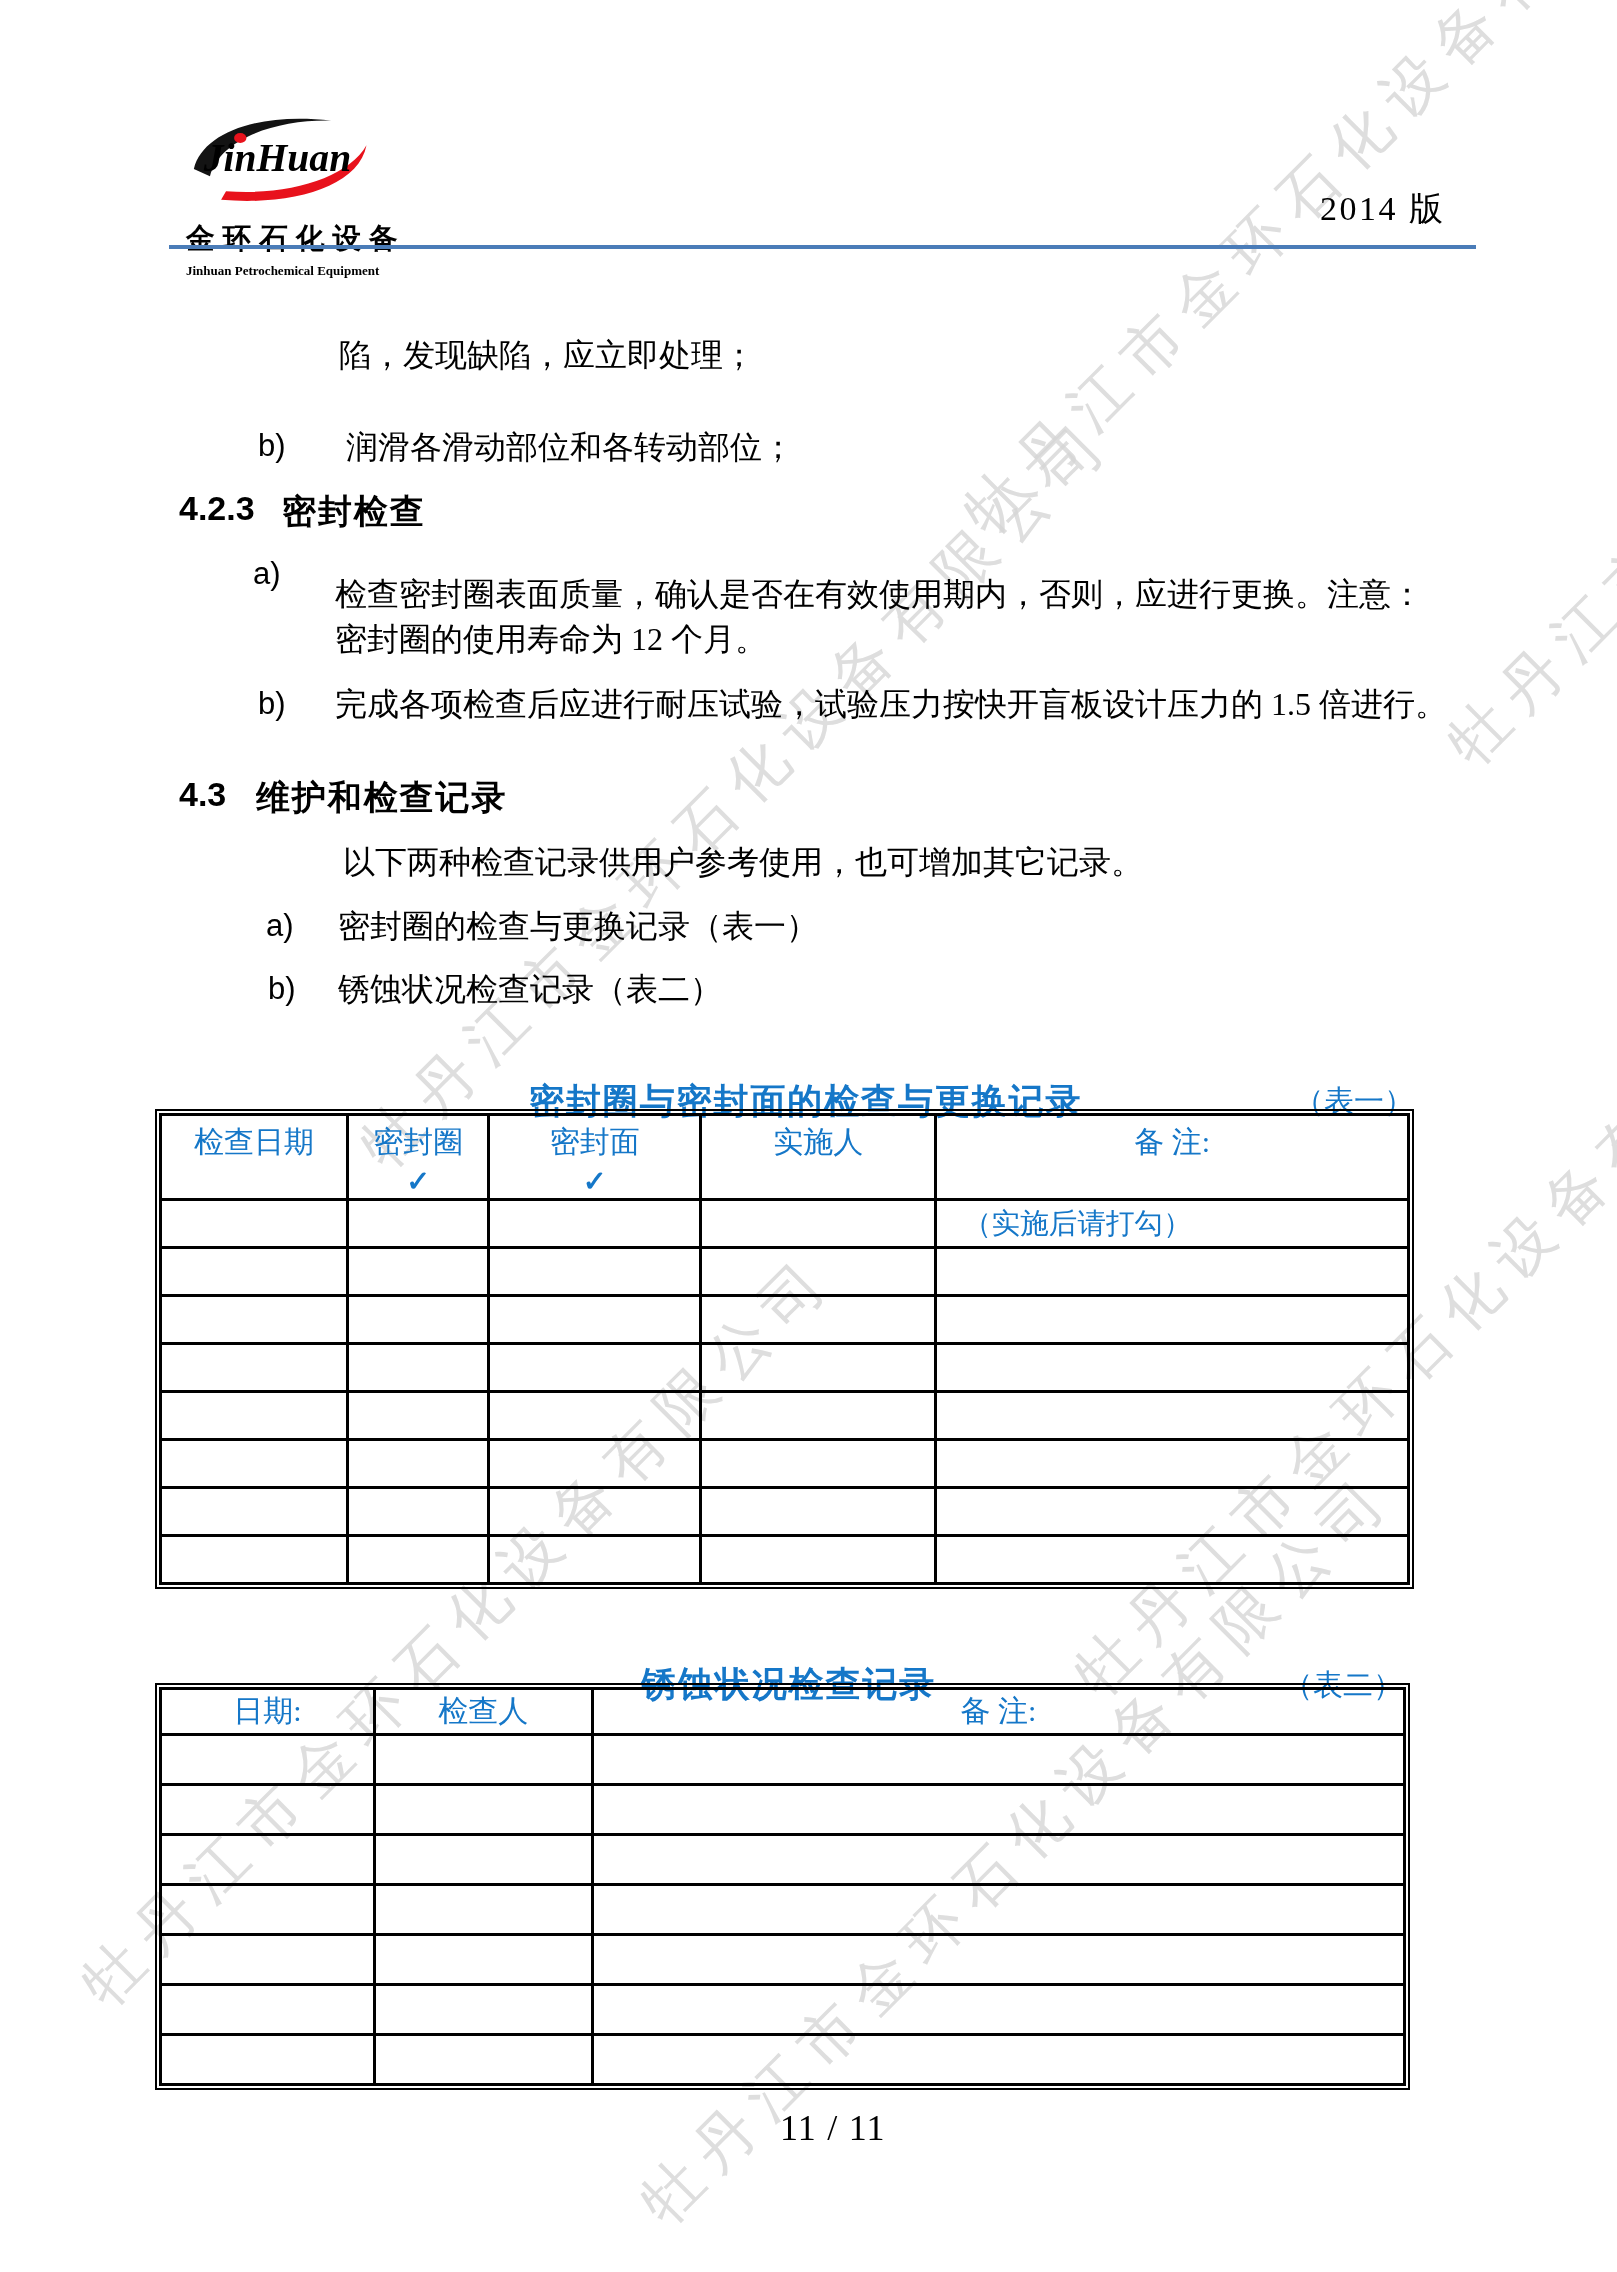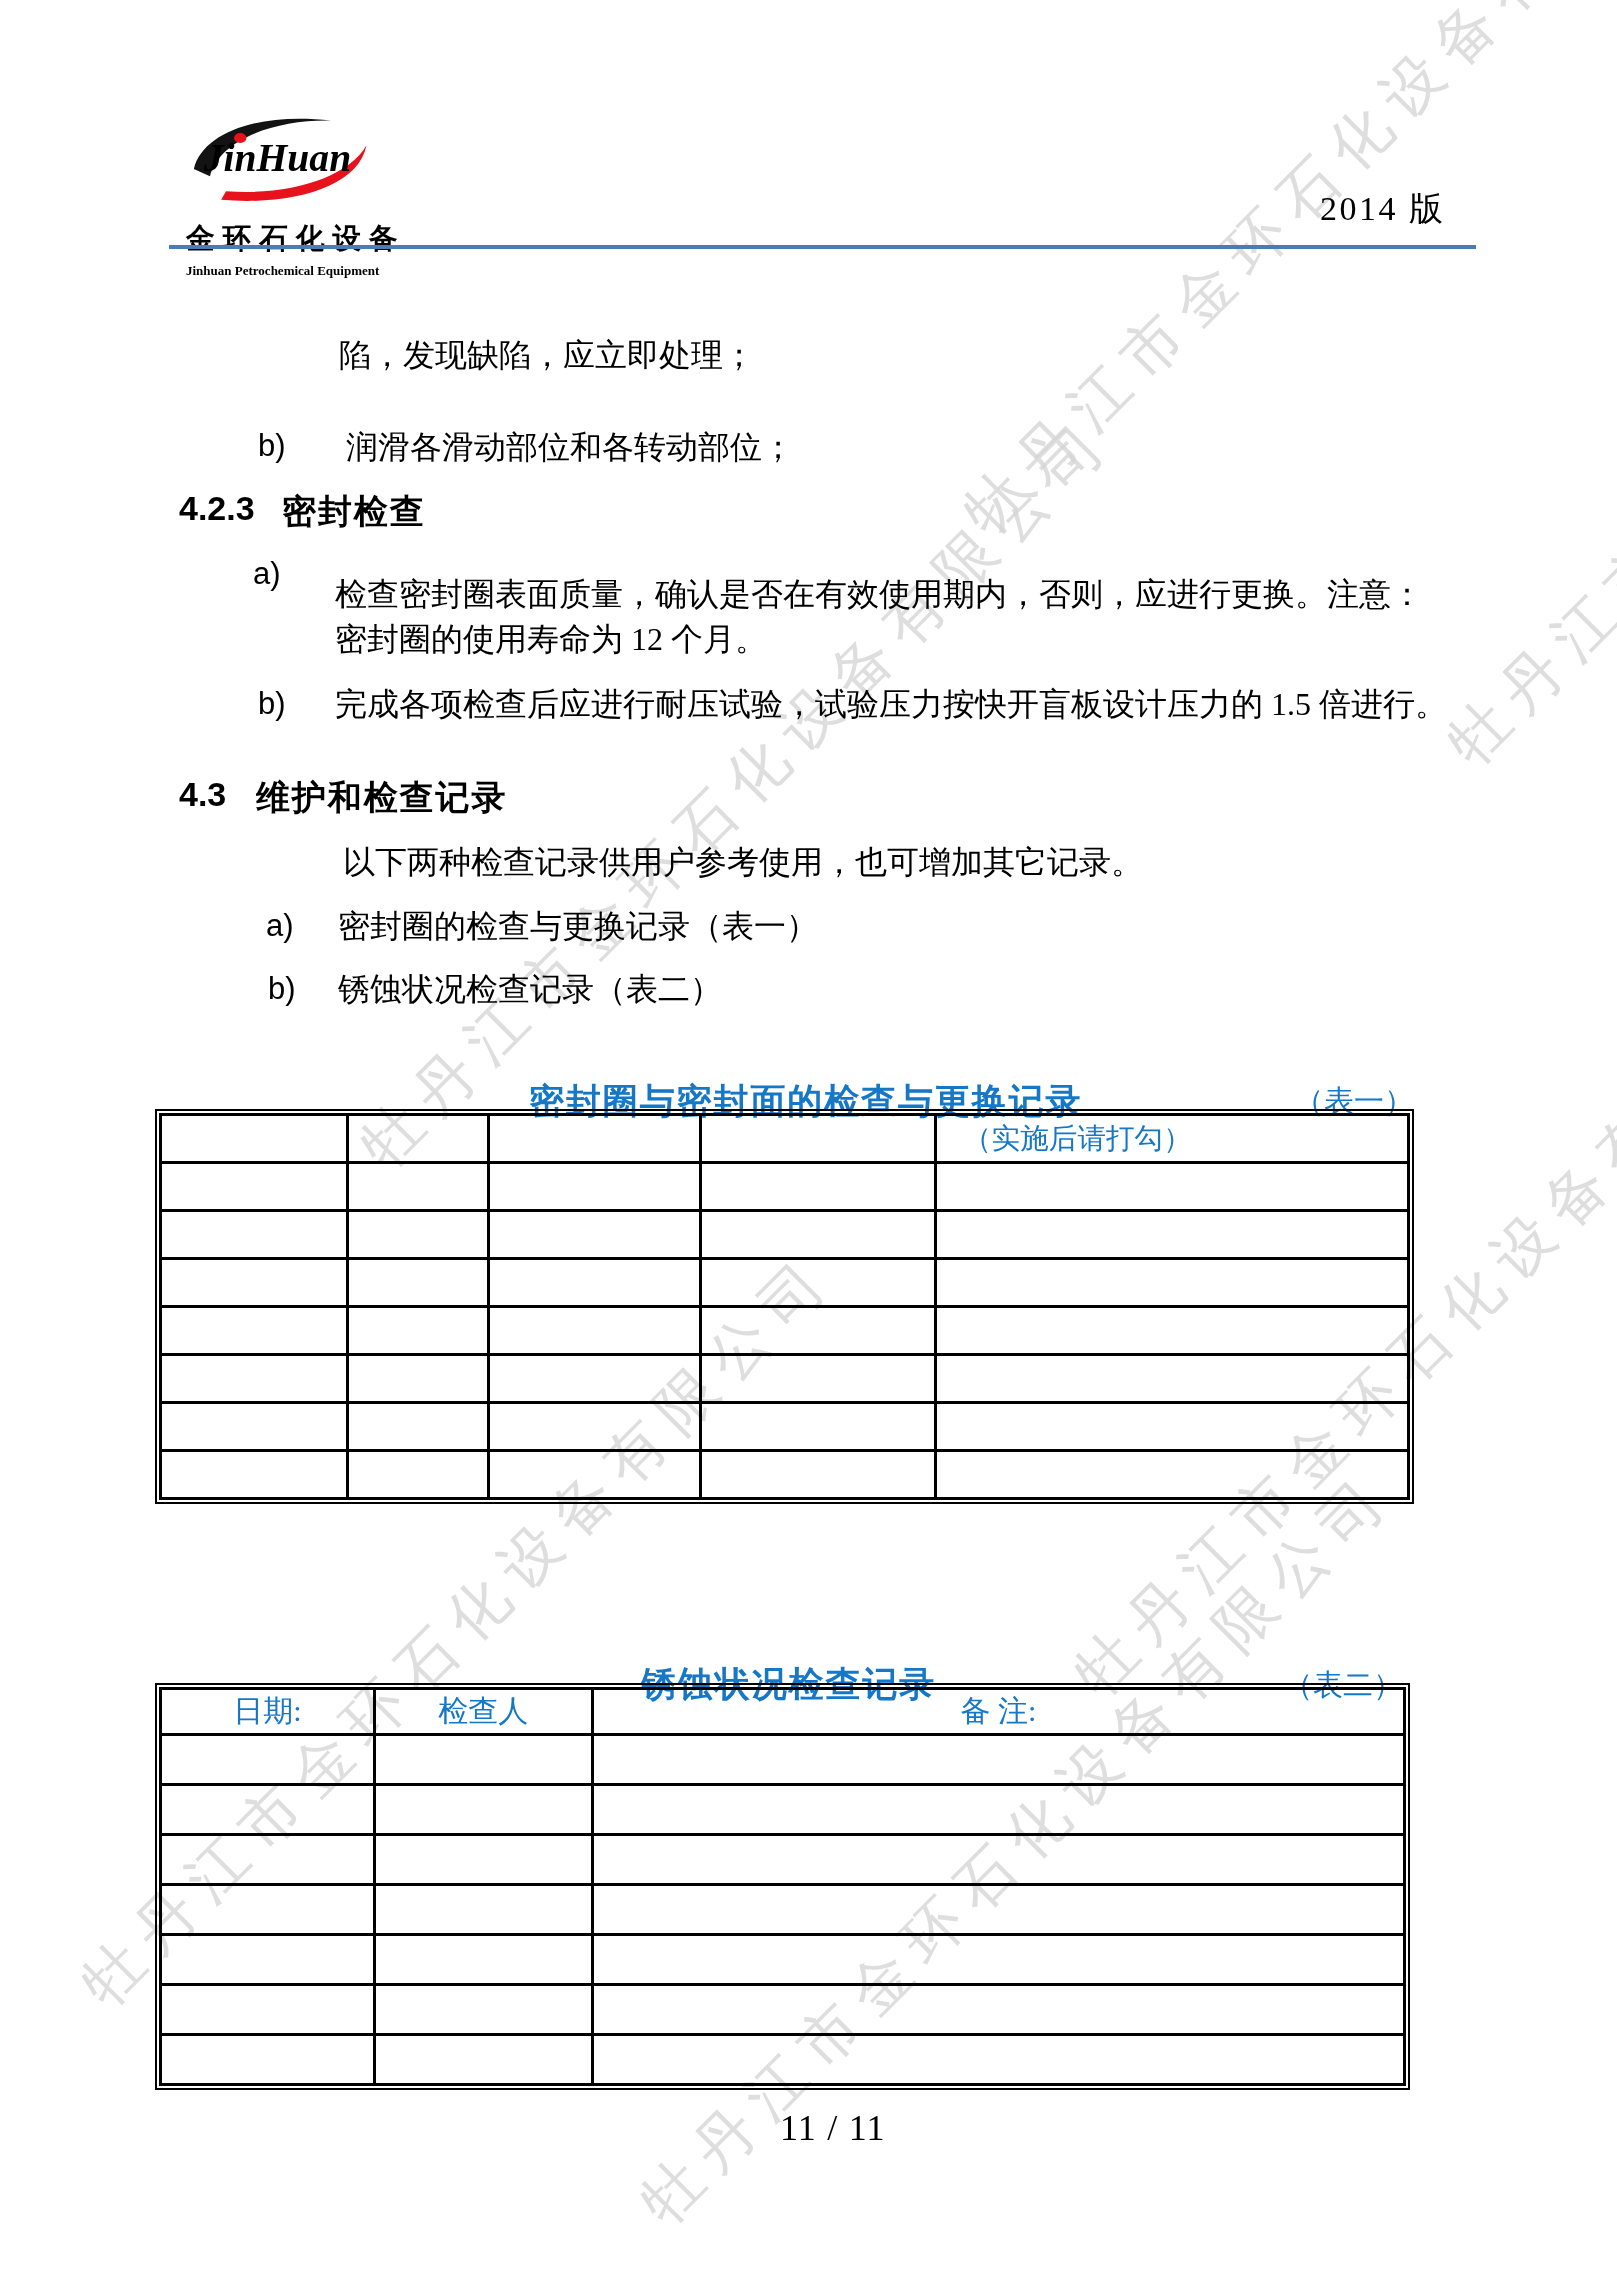--- a/index.html
+++ b/index.html
@@ -118,20 +118,27 @@
   <div class="tbl-wrap" style="left:155px; top:1109px; width:1259px;">
     <table class="t1">
       <colgroup>
           <col style="width:15%">
           <col style="width:11.3%">
           <col style="width:17%">
           <col style="width:18.8%">
           <col style="width:37.9%">
         </colgroup>
       <tbody>
+          <tr class="hrow">
+        <td class="hd"><span>检查日期</span></td>
+        <td class="hd"><span>密封圈</span><span class="chk">✓</span></td>
+        <td class="hd"><span>密封面</span><span class="chk">✓</span></td>
+        <td class="hd"><span>实施人</span></td>
+        <td class="hd"><span>备  注:</span></td>
+      </tr>
       <tr>
         <td></td>
             <td></td>
             <td></td>
             <td></td>
         <td class="notecell">（实施后请打勾）</td>
       </tr>
       <tr>
             <td></td>
             <td></td>

